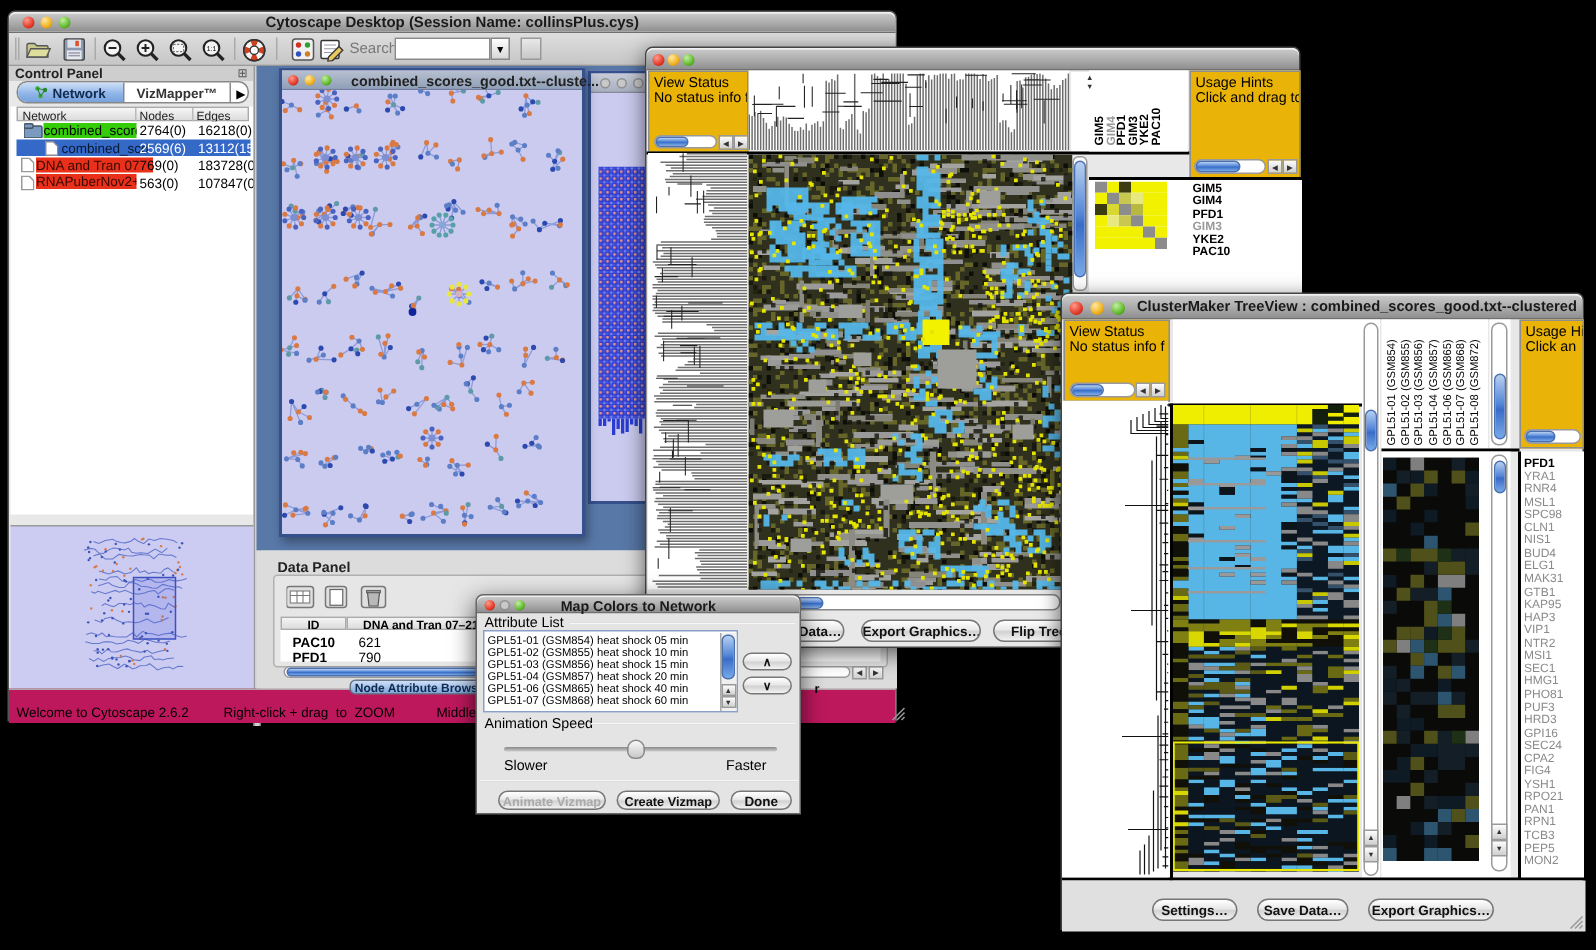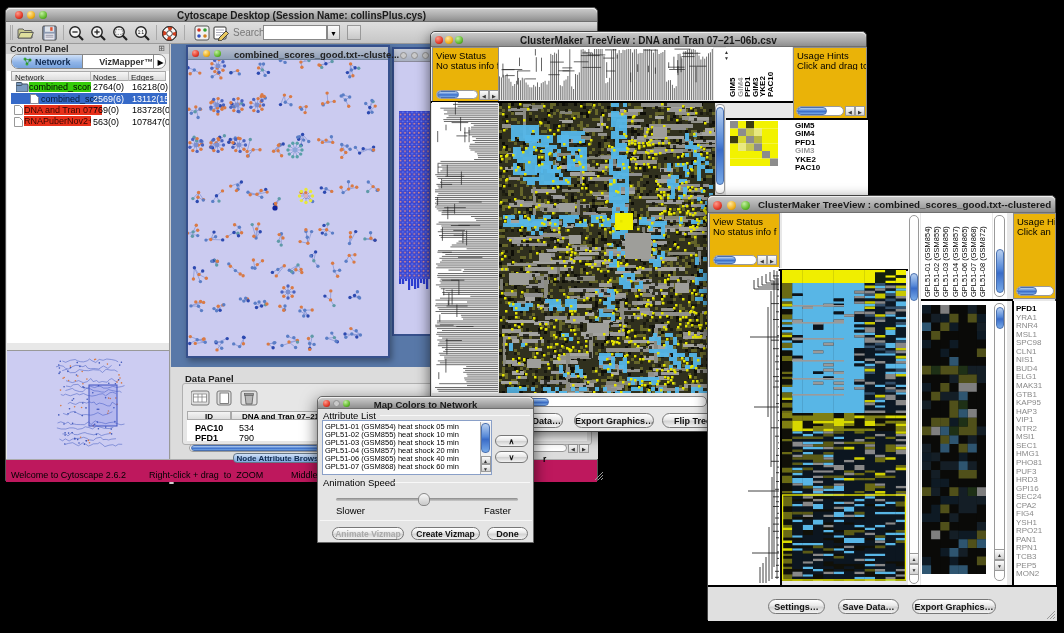--- a/index.html
+++ b/index.html
@@ -93,21 +93,21 @@
       <span style="position:absolute;left:4px;top:0px;font-size:9px;font-weight:bold;color:#222">Control Panel</span>
       <span style="position:absolute;right:4px;top:0px;font-size:8px;color:#555">⊞</span>
     </div>
     <div class="abs" style="left:5px;top:46px;width:155px;height:15px;background:#fff;border:1px solid #888;border-radius:7px;overflow:hidden">
       <div class="abs" style="left:0;top:0;width:71px;height:15px;background:linear-gradient(#cfe0f7,#8fb4e8 50%,#6f9cd8);border-right:1px solid #888;font-size:9px;font-weight:bold;text-align:center;line-height:15px;white-space:nowrap;color:#102a50"><svg style="vertical-align:-1px" width="9" height="9" viewBox="0 0 9 9">
           <circle cx="2" cy="2" r="1.5" fill="#3aaa3a"></circle>
           <circle cx="7" cy="3" r="1.5" fill="#2a8a2a"></circle>
           <circle cx="4" cy="7" r="1.5" fill="#3aaa3a"></circle>
           <path d="M2 2 L7 3 L4 7 Z" fill="none" stroke="#2a8a2a" stroke-width="0.7"></path>
         </svg> Network</div>
-      <div class="abs" style="left:71px;top:0;width:70px;height:15px;font-size:9px;font-weight:bold;text-align:right;line-height:15px;color:#333;white-space:nowrap">VizMapper™</div>
+      <div class="abs" style="left:71px;top:0;width:70px;height:15px;font-size:9px;font-weight:bold;text-align:center;line-height:15px;color:#333;white-space:nowrap">VizMapper™</div>
       <div class="abs" style="left:141px;top:0;width:14px;height:15px;border-left:1px solid #888;font-size:8px;text-align:center;line-height:15px">▶</div>
     </div>
     <div class="abs" style="left:1px;top:63px;width:162px;height:272px;background:#fff"></div>
     <div class="abs" style="left:5px;top:63px;width:155px;height:10px;background:linear-gradient(#f6f6f6,#dcdcdc);border:1px solid #aaa;font-size:8px;color:#222">
       <span style="position:absolute;left:3px;top:1px">Network</span>
       <span style="position:absolute;left:81px;top:1px">Nodes</span>
       <span style="position:absolute;left:119px;top:1px">Edges</span>
       <div class="abs" style="left:78px;top:0;width:1px;height:10px;background:#bbb"></div>
       <div class="abs" style="left:116px;top:0;width:1px;height:10px;background:#bbb"></div>
     </div>
@@ -164,21 +164,21 @@
         <rect x="26" y="2" width="14" height="14" rx="2" fill="#e0e0e0" stroke="#777"></rect>
         <rect x="29" y="4" width="8.5" height="10.5" fill="#fff" stroke="#666" stroke-width="0.8"></rect>
         <rect x="50" y="2" width="16" height="14" rx="2" fill="#e0e0e0" stroke="#777"></rect>
         <path d="M54 6 h8 l-1 9 h-6 z" fill="#b8b8b8" stroke="#555" stroke-width="0.8"></path>
         <rect x="53.4" y="4.6" width="9.2" height="1.6" fill="#999" stroke="#555" stroke-width="0.6"></rect>
       </svg>
       <div class="abs" style="left:16px;top:44px;width:400px;height:30px;background:#fff"></div>
       <div class="abs" style="left:16px;top:44px;width:44px;height:9px;background:linear-gradient(#f4f4f4,#ddd);border:1px solid #aaa;font-size:8px;font-weight:bold;text-align:center">ID</div>
       <div class="abs" style="left:60px;top:44px;width:356px;height:9px;background:linear-gradient(#f4f4f4,#ddd);border:1px solid #aaa;font-size:8px;font-weight:bold;text-align:left;padding-left:10px">DNA and Tran 07–21–06•</div>
       <span class="abs" style="left:24px;top:56px;font-size:9px;font-weight:bold">PAC10</span>
-      <span class="abs" style="left:68px;top:56px;font-size:9px">534</span>
+      <span class="abs" style="left:68px;top:56px;font-size:9px">621</span>
       <span class="abs" style="left:24px;top:66px;font-size:9px;font-weight:bold">PFD1</span>
       <span class="abs" style="left:68px;top:66px;font-size:9px">790</span>
       <div class="scrollw" style="left:18px;top:77px;width:378px;height:8px"></div>
       <div class="pill" style="left:20px;top:78px;width:128px;height:6px"></div>
       <div class="sbtn" style="left:397px;top:77px;width:10px;height:9px;font-size:5px;line-height:9px">◀</div>
       <div class="sbtn" style="left:408px;top:77px;width:10px;height:9px;font-size:5px;line-height:9px">▶</div>
       <div class="abs" style="left:62px;top:86px;width:89px;height:10px;background:linear-gradient(#cfe0f7,#7fa8e0);border:1px solid #678;border-radius:4px;font-size:8px;font-weight:bold;text-align:center;color:#102a50;white-space:nowrap;overflow:hidden;line-height:10px">Node Attribute Brows</div>
       <span class="abs" style="left:372px;top:87px;font-size:8.5px;font-weight:bold">r</span>
       <svg class="abs" style="left:423px;top:104px" width="10" height="10">
         <path d="M9 1 L1 9 M9 4 L4 9 M9 7 L7 9" stroke="#999" stroke-width="1"></path>
@@ -198,21 +198,20 @@
       <div class="tl yel" style="left:15px;top:3px;width:7px;height:7px"></div>
       <div class="tl grn" style="left:26px;top:3px;width:7px;height:7px"></div>
       <span style="position:absolute;left:46px;top:2px;font-size:9.5px;font-weight:bold;color:#222;white-space:nowrap">combined_scores_good.txt--cluste...</span>
     </div>
   </div>
 <div class="win" style="z-index:2;left:430px;top:31px;width:437px;height:401px;border:1px solid #444;border-radius:5px 5px 0 0;box-shadow:0 4px 14px rgba(0,0,0,0.6)">
     <div class="titlebar" style="top:0;height:15px;border-radius:5px 5px 0 0"></div>
     <div class="tl red" style="left:4px;top:4px;width:8px;height:8px"></div>
     <div class="tl yel" style="left:14px;top:4px;width:8px;height:8px"></div>
     <div class="tl grn" style="left:24px;top:4px;width:8px;height:8px"></div>
-    <div class="ttext" style="top:3px;font-size:10px">ClusterMaker TreeView : DNA and Tran 07–21–06b.csv</div>
     <div class="panel" style="left:1px;top:15px;width:67px;height:55px">
       <div class="ptext" style="font-size:9.5px">View Status<br>No status info f</div>
       <div class="scrollw" style="left:3px;top:42px;width:42px;height:9px"></div>
       <div class="pill" style="left:4px;top:43px;width:22px;height:7px"></div>
       <div class="sbtn" style="left:46px;top:42px;width:10px;height:10px;font-size:5px;line-height:10px">◀</div>
       <div class="sbtn" style="left:56px;top:42px;width:10px;height:10px;font-size:5px;line-height:10px">▶</div>
     </div>
     <div class="wht" style="left:283px;top:16px;width:12px;height:53px"></div>
     <div class="blk" style="left:0px;top:69px;width:437px;height:2px"></div>
     <div class="wht" style="left:295px;top:15px;width:66px;height:54px"></div>

